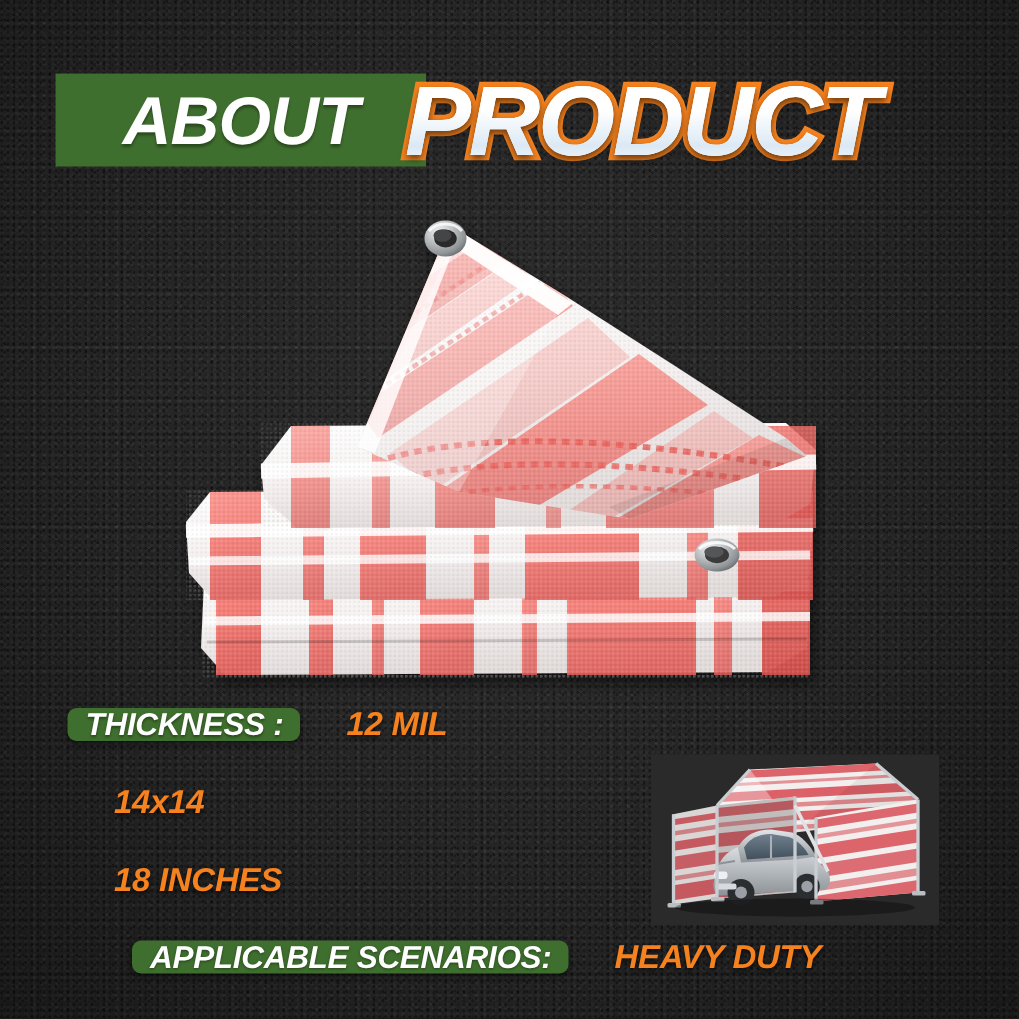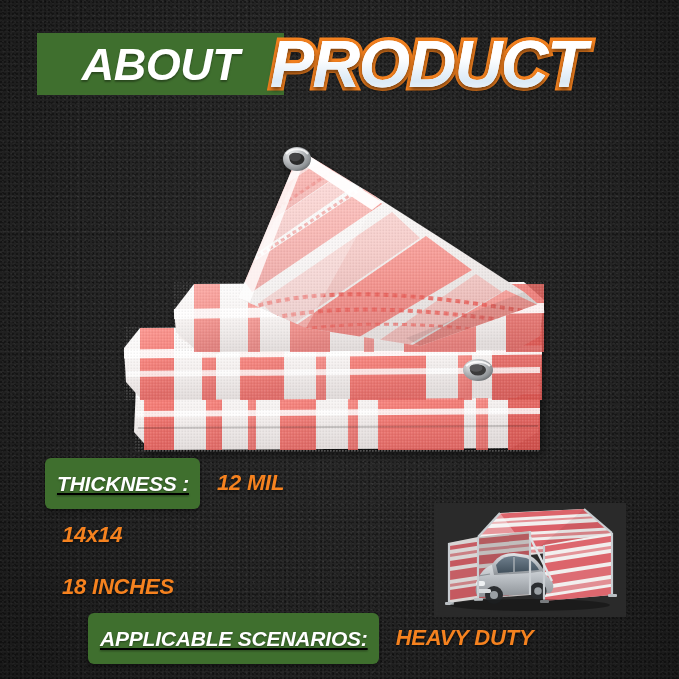--- a/index.html
+++ b/index.html
@@ -35,21 +35,21 @@
   #bg-vignette {
     position: absolute;
     inset: 0;
     background: radial-gradient(ellipse at 50% 42%, rgba(255,255,255,0.045) 0%, rgba(0,0,0,0) 55%, rgba(0,0,0,0.32) 100%);
     pointer-events: none;
   }
 
   
   #header {
     position: absolute;
-    left: 0; top: 27px;
+    left: 0; top: 43px;
     width: 679px; height: 78px;
   }
   #header-green-band {
     position: absolute;
     left: 37px; top: 6px;
     width: 247px; height: 62px;
     background: #3f6f2e;
   }
   #header-about {
     position: absolute;
@@ -106,46 +106,45 @@
   .spec-row {
     position: absolute;
     left: 45px;
     height: 34px;
     display: flex;
     align-items: center;
   }
   .spec-pill {
     background: #3f6f2e;
     border-radius: 6px;
-    height: 51px;
+    height: 22px;
     display: flex;
     align-items: center;
     padding: 0 11px 0 12px;
     box-shadow: 0 2px 4px rgba(0,0,0,0.45);
-    text-decoration: underline;
   }
   .spec-label {
     color: #ffffff;
     font-size: 21px;
     font-weight: bold;
     font-style: italic;
     letter-spacing: -0.2px;
     line-height: 1;
     white-space: nowrap;
     text-shadow: 0 1px 2px rgba(0,0,0,0.40);
   }
   .spec-value {
     color: #f5821f;
     font-size: 22px;
     font-weight: bold;
     font-style: italic;
     letter-spacing: -0.2px;
     line-height: 1;
     white-space: nowrap;
-    margin-left: 17px;
+    margin-left: 31px;
     text-shadow: 0 2px 3px rgba(0,0,0,0.55);
   }
   #spec-row-0 { top: 466px; }
   #spec-row-1 { top: 518px; }
   #spec-row-2 { top: 570px; }
   #spec-row-3 { top: 621px; padding-left: 43px; }
 
   
   #carport-photo {
     position: absolute;

